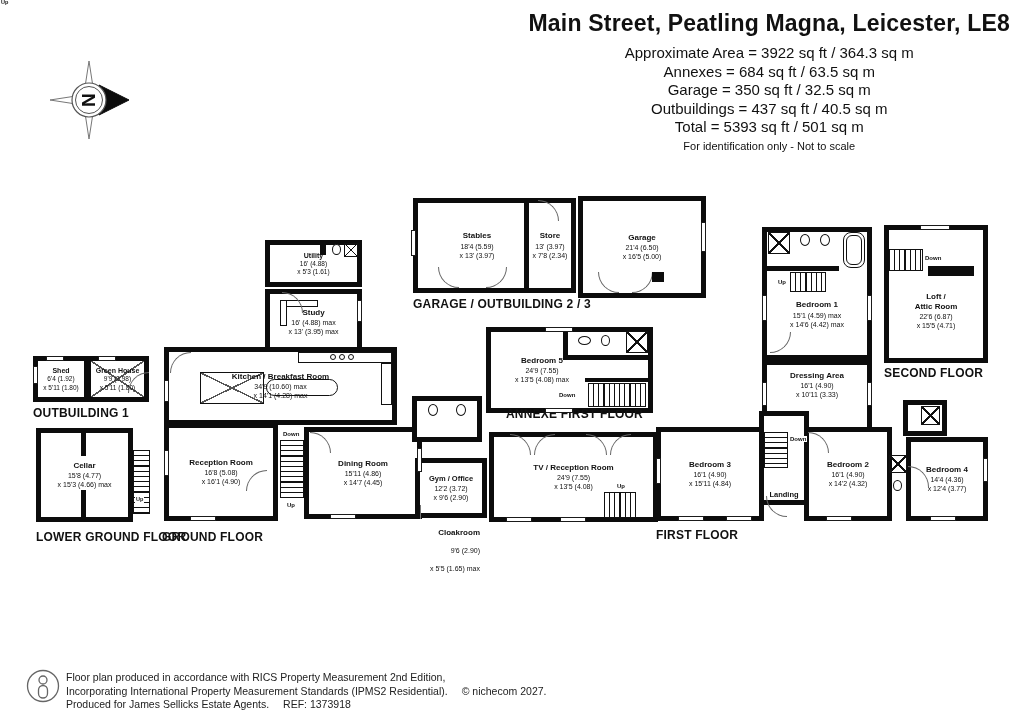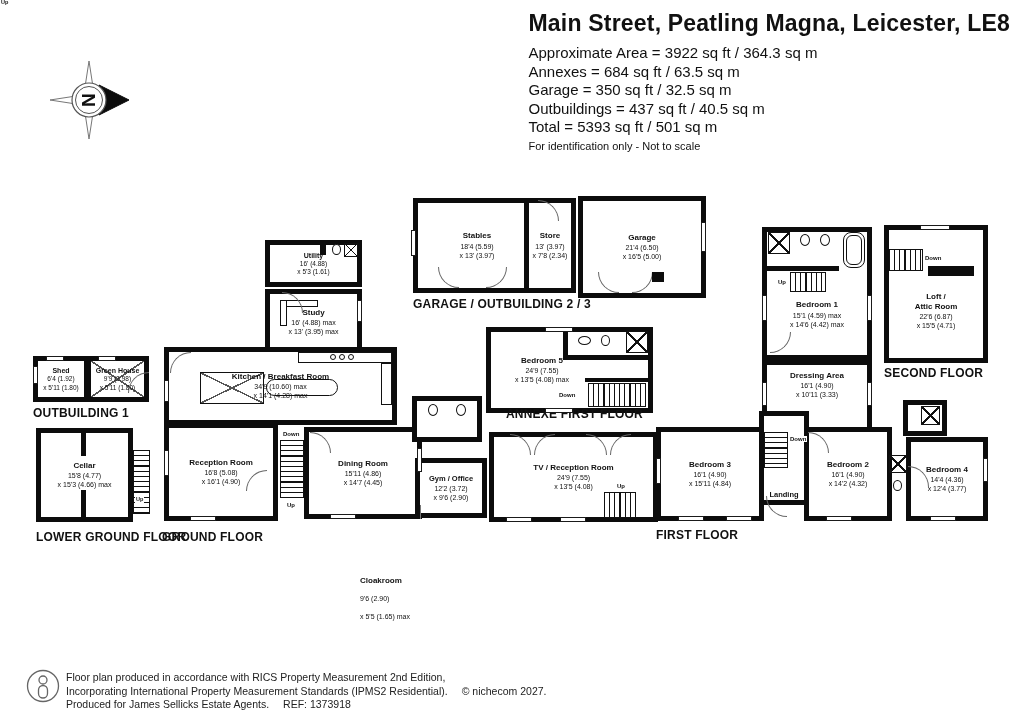--- a/index.html
+++ b/index.html
@@ -29,26 +29,26 @@
      linear-gradient(to top right,transparent 48.6%,#555 48.6%,#555 51.4%,transparent 51.4%),
      linear-gradient(to bottom right,transparent 48.6%,#555 48.6%,#555 51.4%,transparent 51.4%);}
   .toilet{position:absolute;box-sizing:border-box;border:1.1px solid #111;border-radius:50%;background:#fff;z-index:2;}
   .bath{position:absolute;box-sizing:border-box;border:1.5px solid #111;border-radius:8px;z-index:2;}
   .bath::after{content:"";position:absolute;inset:2px;border:1px solid #111;border-radius:6px;}
   .counter{position:absolute;box-sizing:border-box;border:1px solid #111;background:#fff;z-index:1;}
   .circle-s{position:absolute;box-sizing:border-box;border:1px solid #111;border-radius:50%;background:#fff;z-index:2;}
   .island{position:absolute;box-sizing:border-box;border:1.5px solid #111;border-radius:10px;background:#fff;z-index:1;}
   .stairlbl{position:absolute;font-size:6px;font-weight:bold;z-index:7;background:#fff;padding:0 1px;line-height:1;}
   
-  .hdr{position:absolute;top:10px;right:14px;text-align:left;}
+  .hdr{position:absolute;top:10px;right:14px;text-align:center;}
   .hdr h1{margin:0 0 7px 0;font-size:23px;font-weight:bold;letter-spacing:.2px;}
   .area{font-size:15px;line-height:18.5px;color:#111;}
   .disc{font-size:11px;margin-top:3px;color:#111;}
   
-  .freelbl{position:absolute;text-align:left;z-index:6;margin-top:48px;}
+  .freelbl{position:absolute;text-align:right;z-index:6;}
   
   .footer{position:absolute;left:66px;top:671px;font-size:10.5px;line-height:13.5px;color:#222;}
   .footer .gap{display:inline-block;width:14px;}
 </style>
 </head>
 <body>
 
 <div id="page">
 
   <div class="hdr">

